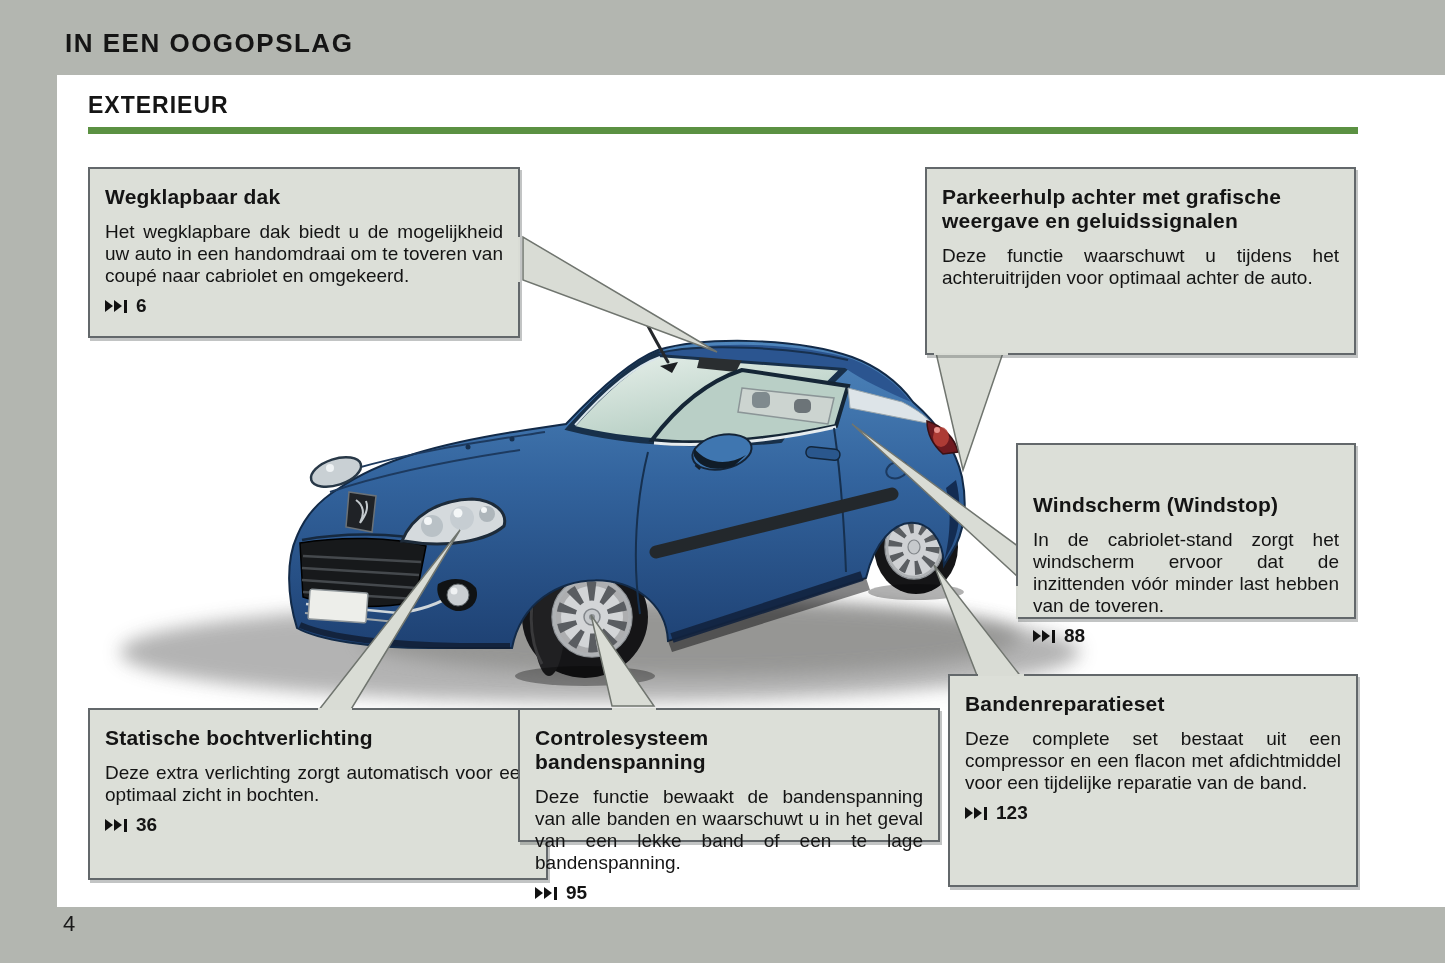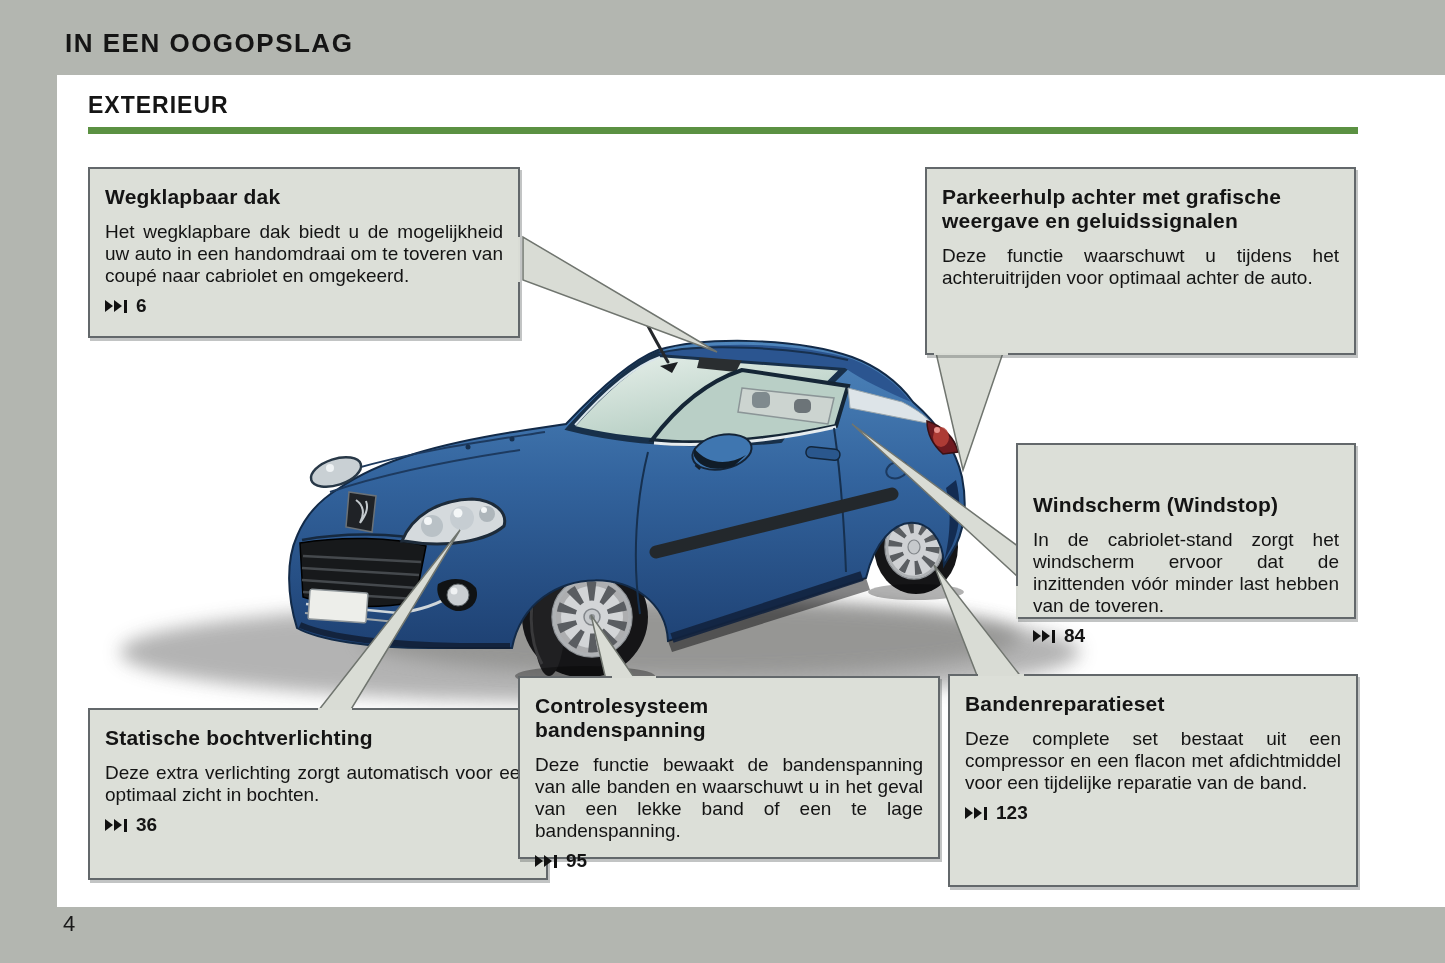--- a/index.html
+++ b/index.html
@@ -51,21 +51,21 @@
     border-top:6px solid transparent;border-bottom:6px solid transparent;
     margin-right:1px;
   }
   .ref-icon .bar{width:3px;height:13px;background:#111;margin-left:1px;}
   .ref-num{font-size:19px;font-weight:bold;margin-left:9px;}
   .notch{position:absolute;background:#d9dcd5;z-index:3;}
   #box1{left:88px;top:167px;width:432px;height:171px;}
   #box2{left:925px;top:167px;width:431px;height:188px;}
   #box3{left:1016px;top:404px;width:340px;height:176px;padding-top:48px;margin-top:39px;}
   #box4{left:88px;top:708px;width:460px;height:172px;}
-  #box5{left:518px;top:676px;width:422px;height:183px;}
+  #box5{left:518px;top:708px;width:422px;height:134px;}
   #box6{left:948px;top:674px;width:410px;height:213px;}
   #box5 h3{max-width:250px;}
   .footer-page-num{
     position:absolute;left:63px;top:911px;font-size:22px;color:#1a1a1a;
     z-index:2;
   }
 </style>
 </head>
 <body>
 
@@ -255,21 +255,21 @@
 
 <div class="callout" id="box3">
   <h3>Windscherm (Windstop)</h3>
   <div class="body">In de cabriolet-stand zorgt het windscherm ervoor dat de inzittenden vóór minder last hebben van de toveren.</div>
   <div class="ref-row">
     <span class="ref-icon">
         <span class="tri"></span>
         <span class="tri"></span>
         <span class="bar"></span>
       </span>
-    <span class="ref-num">84</span>
+    <span class="ref-num">88</span>
   </div>
   <div class="notch" style="left:-2px;top:141px;width:2px;height:33px;"></div>
 </div>
 
 <div class="callout" id="box4">
   <h3>Statische bochtverlichting</h3>
   <div class="body">Deze extra verlichting zorgt automatisch voor een optimaal zicht in bochten.</div>
   <div class="ref-row">
     <span class="ref-icon">
         <span class="tri"></span>

